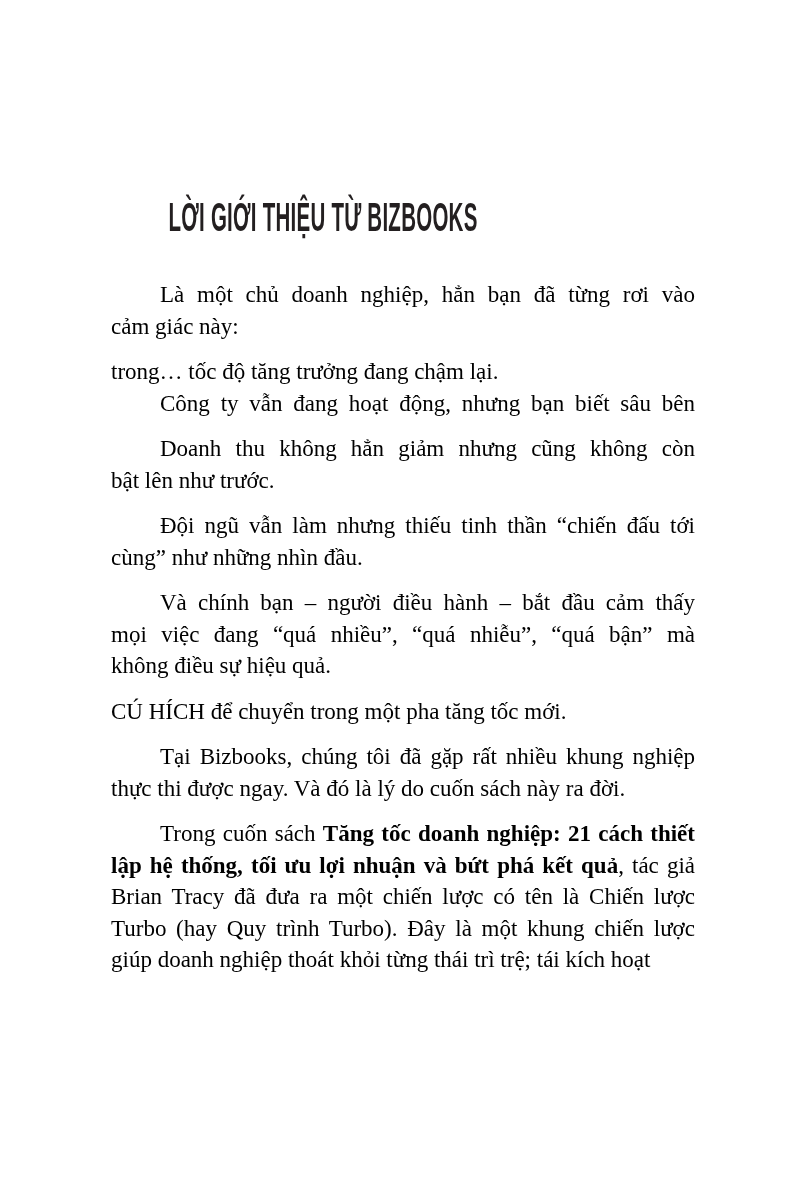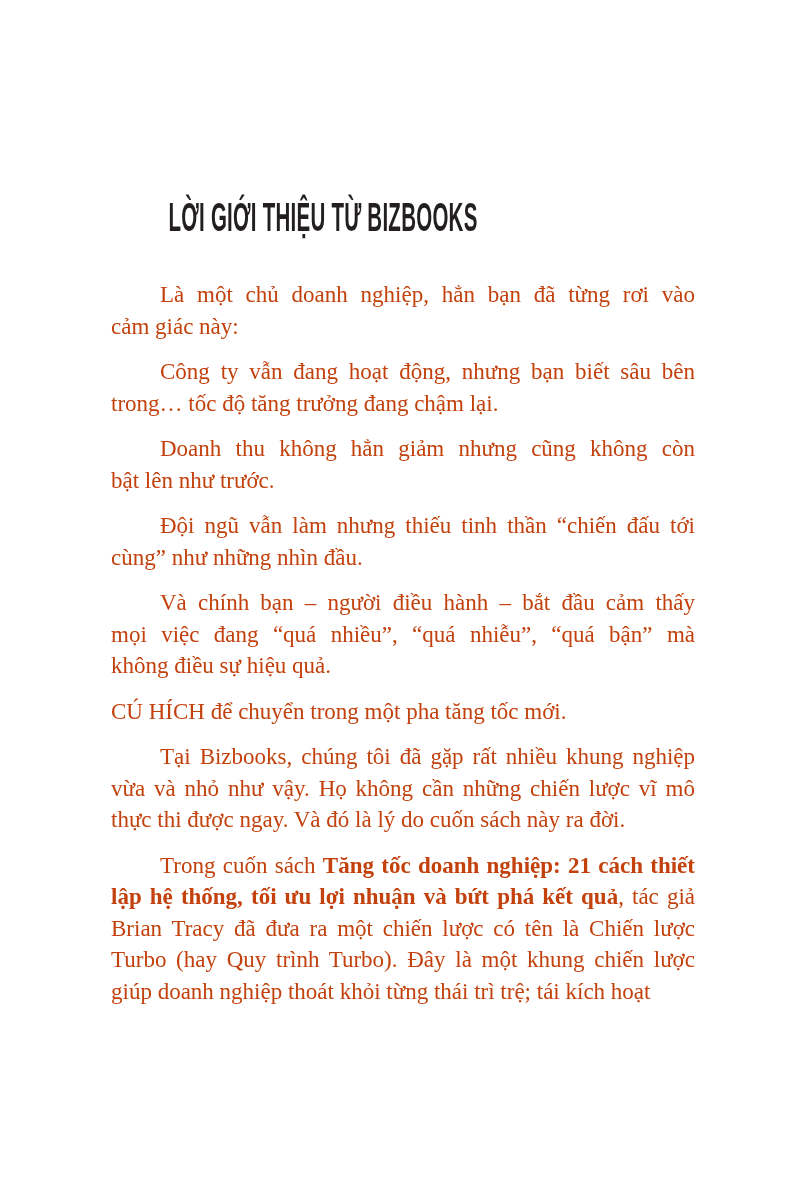--- a/index.html
+++ b/index.html
@@ -22,48 +22,47 @@
   .line { text-align:justify; text-align-last:justify; }
   .line.last { text-align-last:left; }
   .line.first { text-indent:49px; }
   .seg-b { font-weight:bold; }
 </style>
 </head>
 <body>
 
 <div class="page" style="background: rgb(255, 255, 255);">
   <h1 class="title" style="color: rgb(35, 31, 32);"><span class="title-inner">LỜI GIỚI THIỆU TỪ BIZBOOKS</span></h1>
-  <div class="content" style="color: #c2410c;">
+  <div class="content" style="color: #000000;">
       <div class="para">
         <div class="line first"><span>Là một chủ doanh nghiệp, hẳn bạn đã từng rơi vào</span></div>
         <div class="line last"><span>cảm giác này:</span></div>
       </div>
       <div class="para">
+        <div class="line last"><span>trong… tốc độ tăng trưởng đang chậm lại.</span></div>
         <div class="line first"><span>Công ty vẫn đang hoạt động, nhưng bạn biết sâu bên</span></div>
-        <div class="line last"><span>trong… tốc độ tăng trưởng đang chậm lại.</span></div>
       </div>
       <div class="para">
         <div class="line first"><span>Doanh thu không hẳn giảm nhưng cũng không còn</span></div>
         <div class="line last"><span>bật lên như trước.</span></div>
       </div>
       <div class="para">
         <div class="line first"><span>Đội ngũ vẫn làm nhưng thiếu tinh thần “chiến đấu tới</span></div>
         <div class="line last"><span>cùng” như những nhìn đầu.</span></div>
       </div>
       <div class="para">
         <div class="line first"><span>Và chính bạn – người điều hành – bắt đầu cảm thấy</span></div>
         <div class="line"><span>mọi việc đang “quá nhiều”, “quá nhiễu”, “quá bận” mà</span></div>
         <div class="line last"><span>không điều sự hiệu quả.</span></div>
       </div>
       <div class="para">
         <div class="line last"><span>CÚ HÍCH để chuyển trong một pha tăng tốc mới.</span></div>
       </div>
       <div class="para">
         <div class="line first"><span>Tại Bizbooks, chúng tôi đã gặp rất nhiều khung nghiệp</span></div>
-        <div class="line"><span>vừa và nhỏ như vậy. Họ không cần những chiến lược vĩ mô</span></div>
         <div class="line last"><span>thực thi được ngay. Và đó là lý do cuốn sách này ra đời.</span></div>
       </div>
       <div class="para">
         <div class="line first"><span>Trong cuốn sách </span><span class="seg-b">Tăng tốc doanh nghiệp: 21 cách thiết</span></div>
         <div class="line"><span class="seg-b">lập hệ thống, tối ưu lợi nhuận và bứt phá kết quả</span><span>, tác giả</span></div>
         <div class="line"><span>Brian Tracy đã đưa ra một chiến lược có tên là Chiến lược</span></div>
         <div class="line"><span>Turbo (hay Quy trình Turbo). Đây là một khung chiến lược</span></div>
         <div class="line last"><span>giúp doanh nghiệp thoát khỏi từng thái trì trệ; tái kích hoạt</span></div>
       </div>
     </div>

